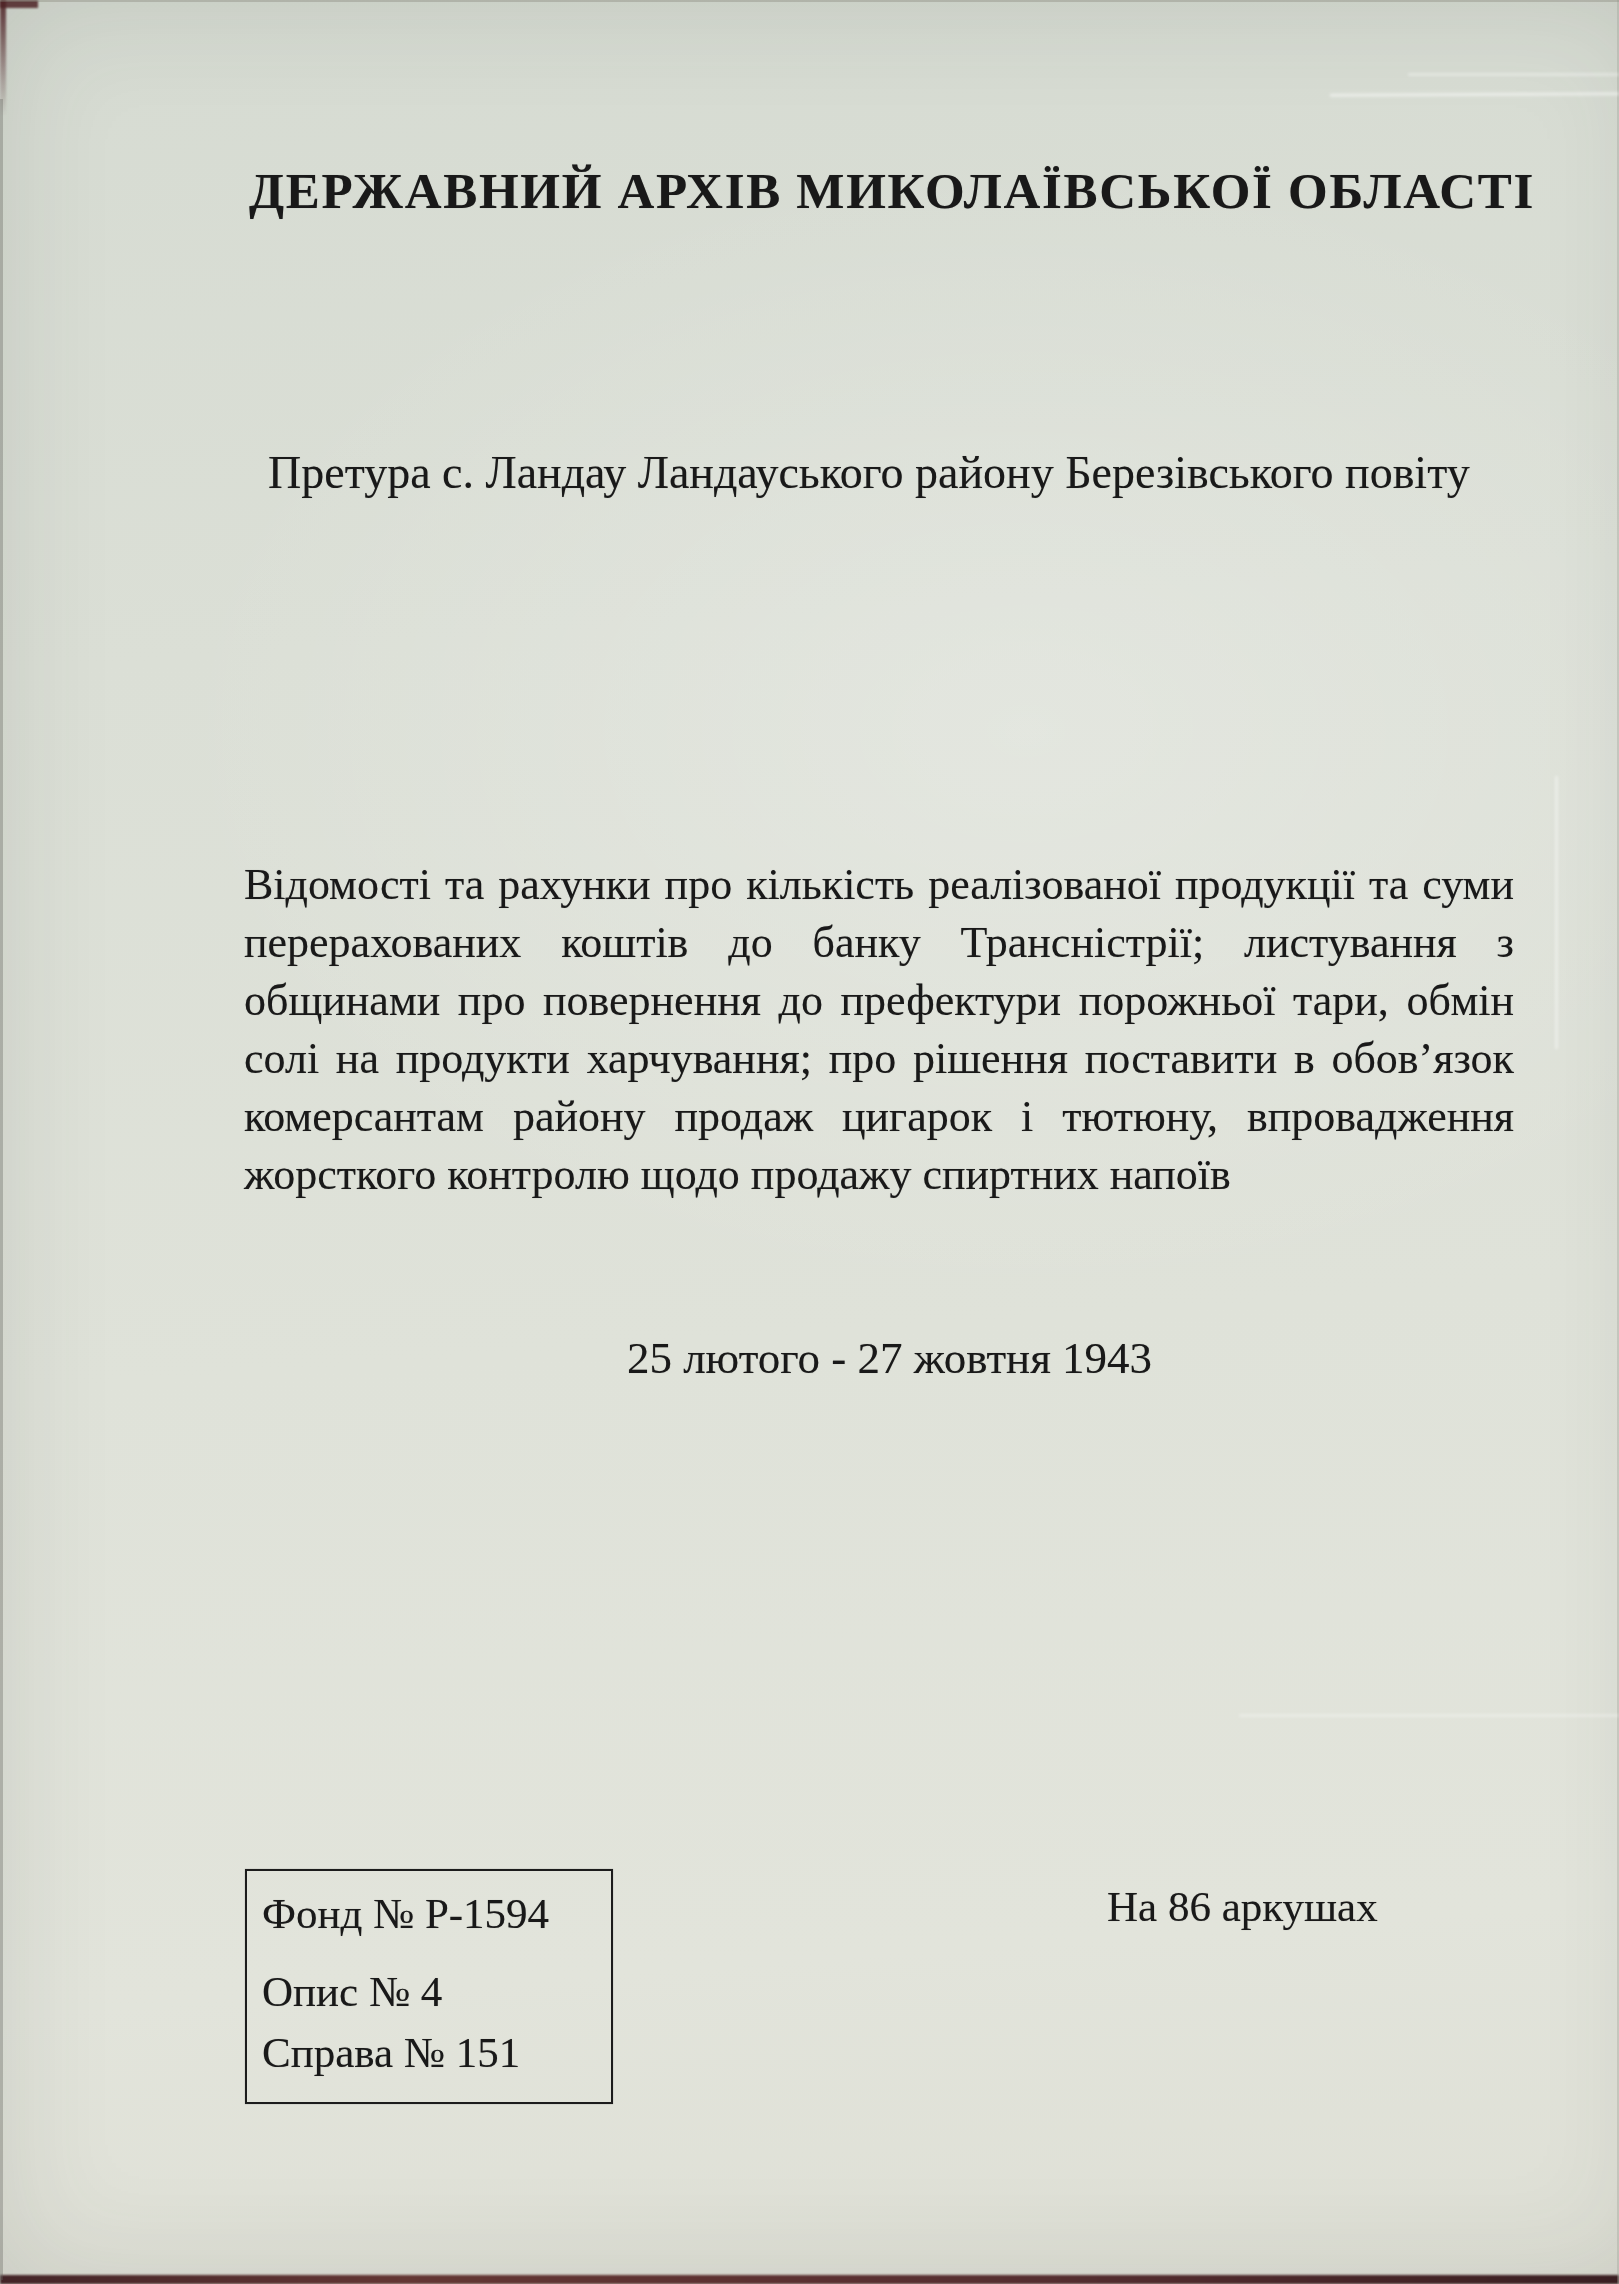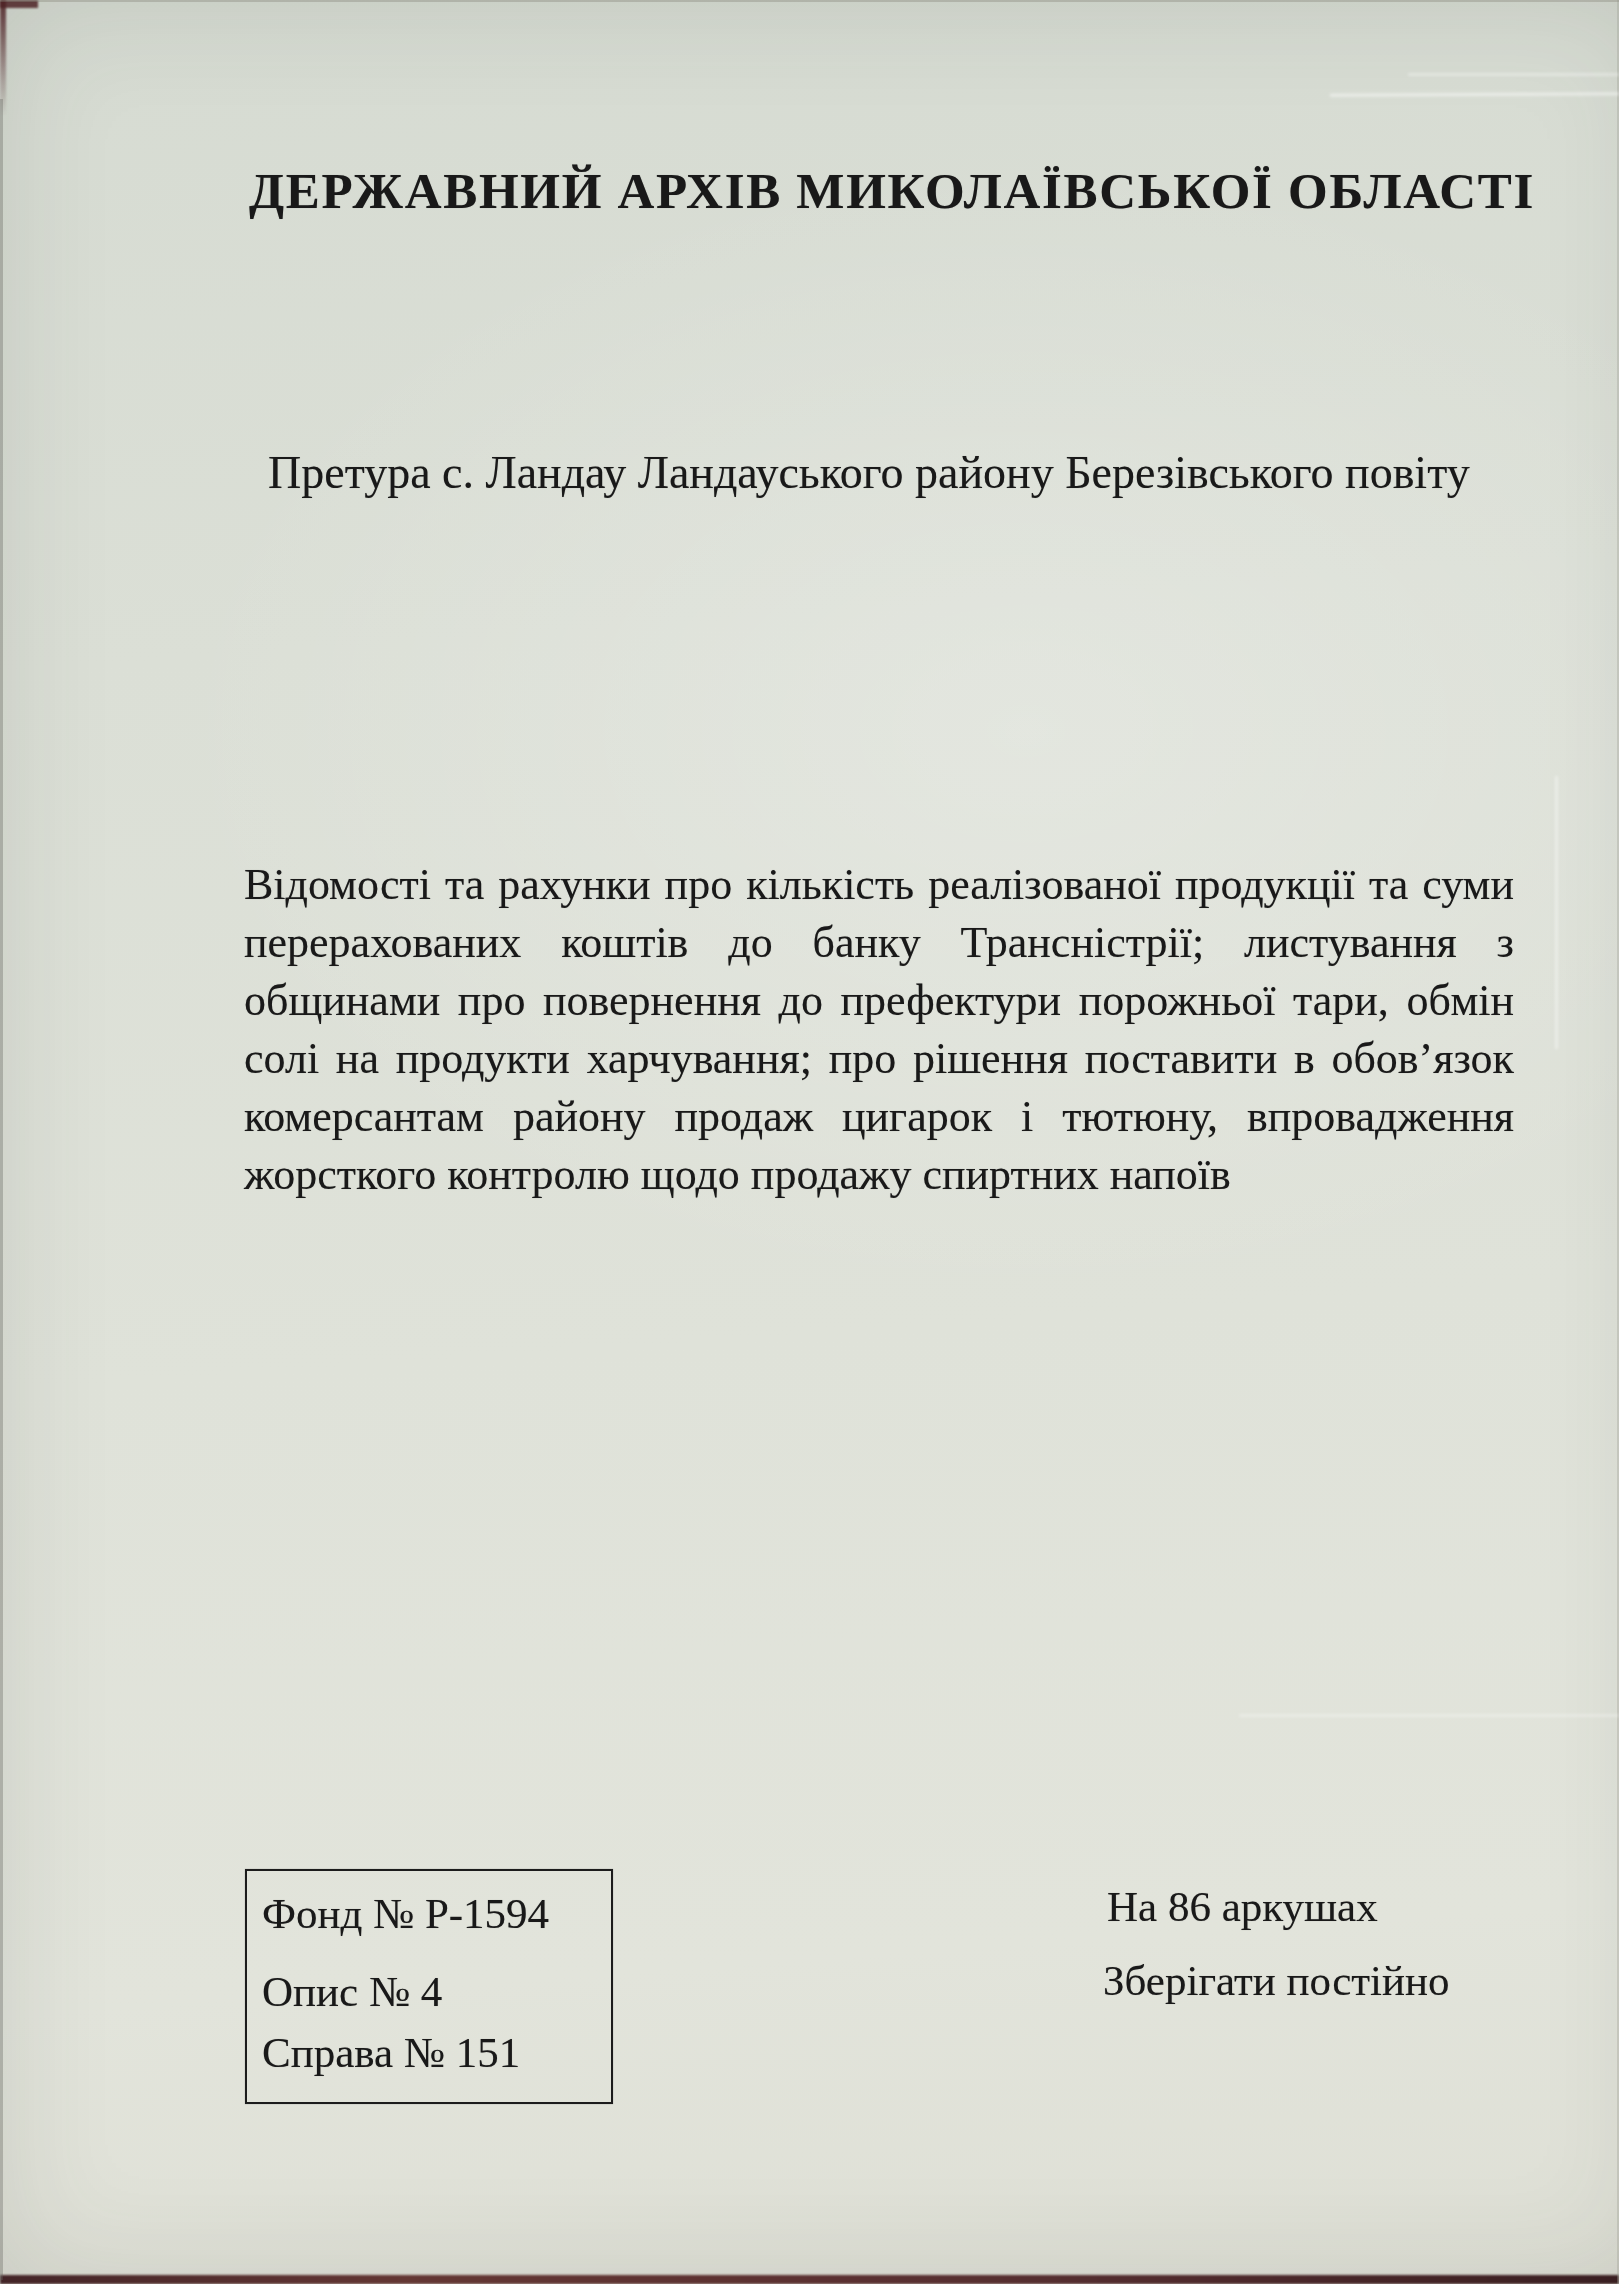--- a/index.html
+++ b/index.html
@@ -117,30 +117,30 @@
 <body>
 
 <div class="page">
 
   <div class="txt archive-title">ДЕРЖАВНИЙ АРХІВ МИКОЛАЇВСЬКОЇ ОБЛАСТІ</div>
 
   <div class="txt description">Відомості та рахунки про кількість реалізованої продукції та суми перерахованих коштів до банку Трансністрії; листування з общинами про повернення до префектури порожньої тари, обмін солі на продукти харчування; про рішення поставити в обов’язок комерсантам району продаж цигарок і тютюну, впровадження жорсткого контролю щодо продажу спиртних напоїв</div>
 
   <div class="txt creator">Претура с. Ландау Ландауського району Березівського повіту</div>
 
+  <div class="txt date-range">25 лютого - 27 жовтня 1943</div>
 
   <div class="ref-box">
     <div class="txt line ref-line-1">Фонд № Р-1594</div>
     <div class="txt line ref-line-2">Опис № 4</div>
     <div class="txt line ref-line-3">Справа № 151</div>
   </div>
 
   <div class="txt right-note-1">На 86 аркушах</div>
 
-  <div class="txt right-note-2">Зберігати постійно</div>
 
   <div class="artifact edge-bottom"></div>
   <div class="artifact edge-topleft-h"></div>
   <div class="artifact edge-topleft-v"></div>
   <div class="artifact edge-left-line"></div>
   <div class="artifact edge-top-line"></div>
   <div class="artifact edge-right-line"></div>
   <div class="artifact crease-1"></div>
   <div class="artifact crease-2"></div>
   <div class="artifact crease-3"></div>

